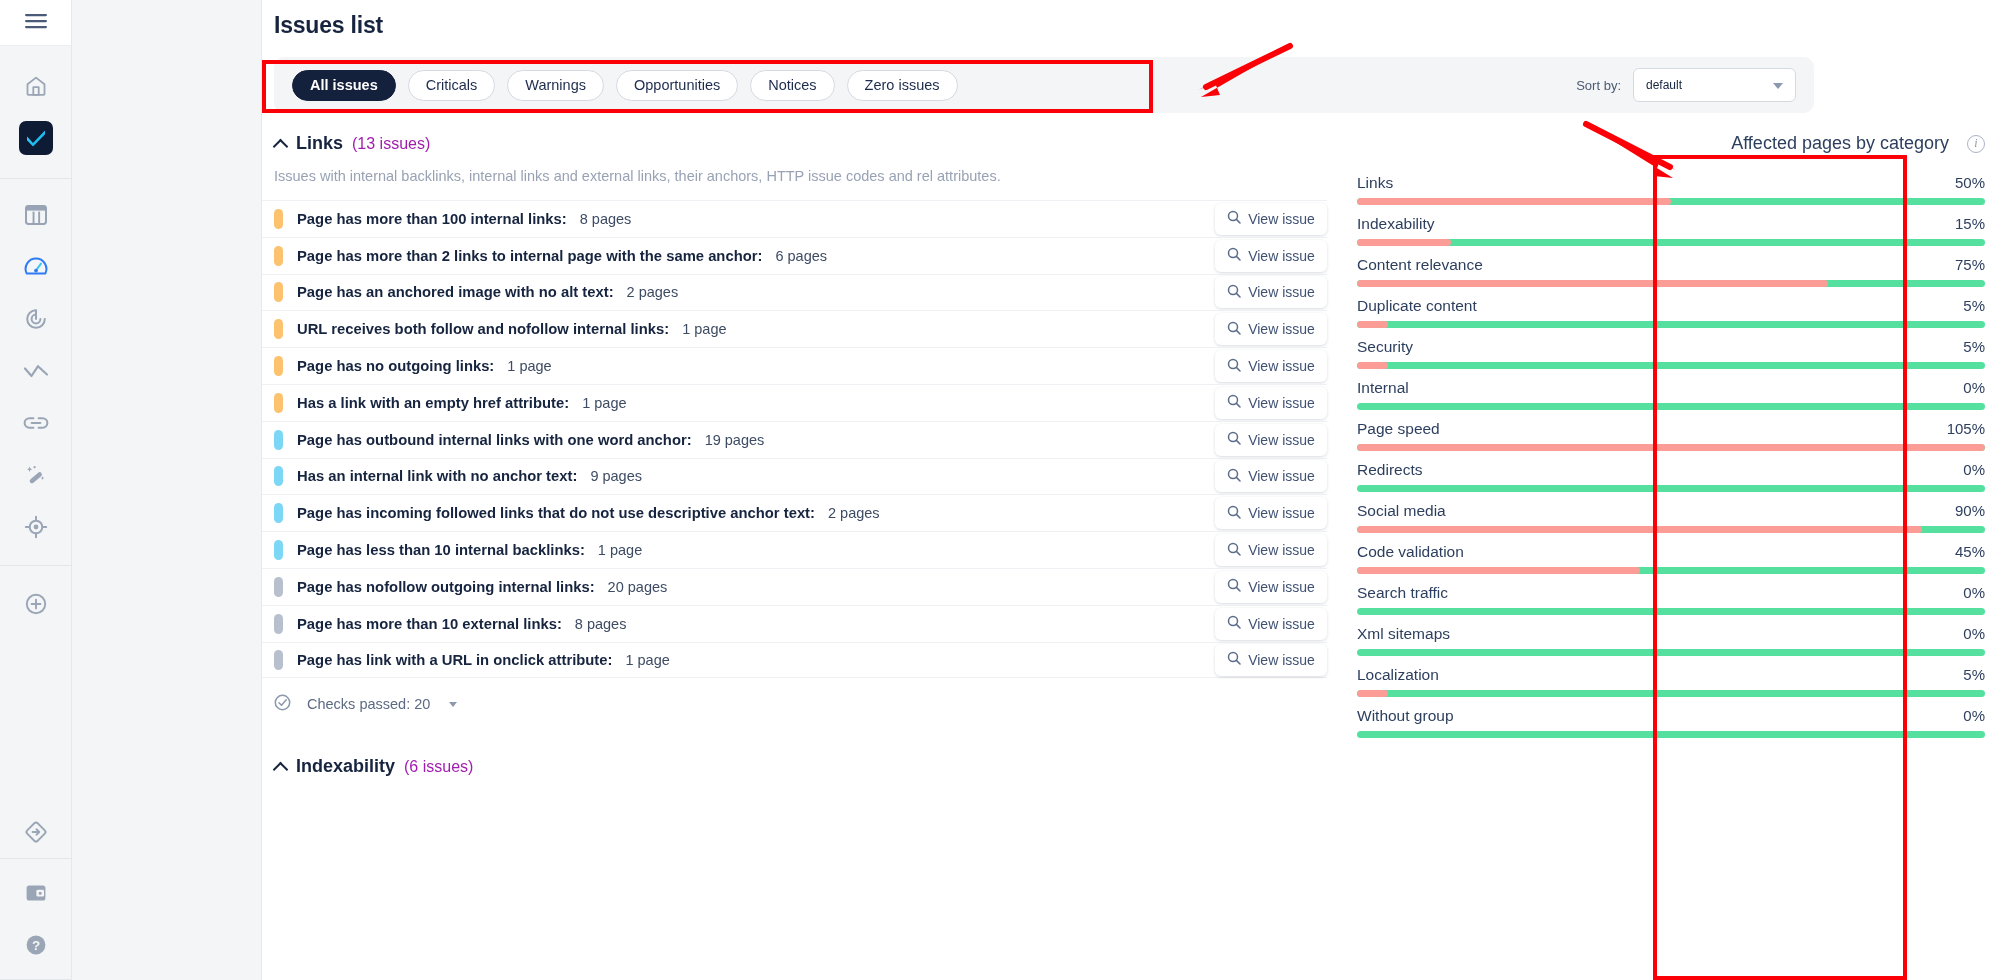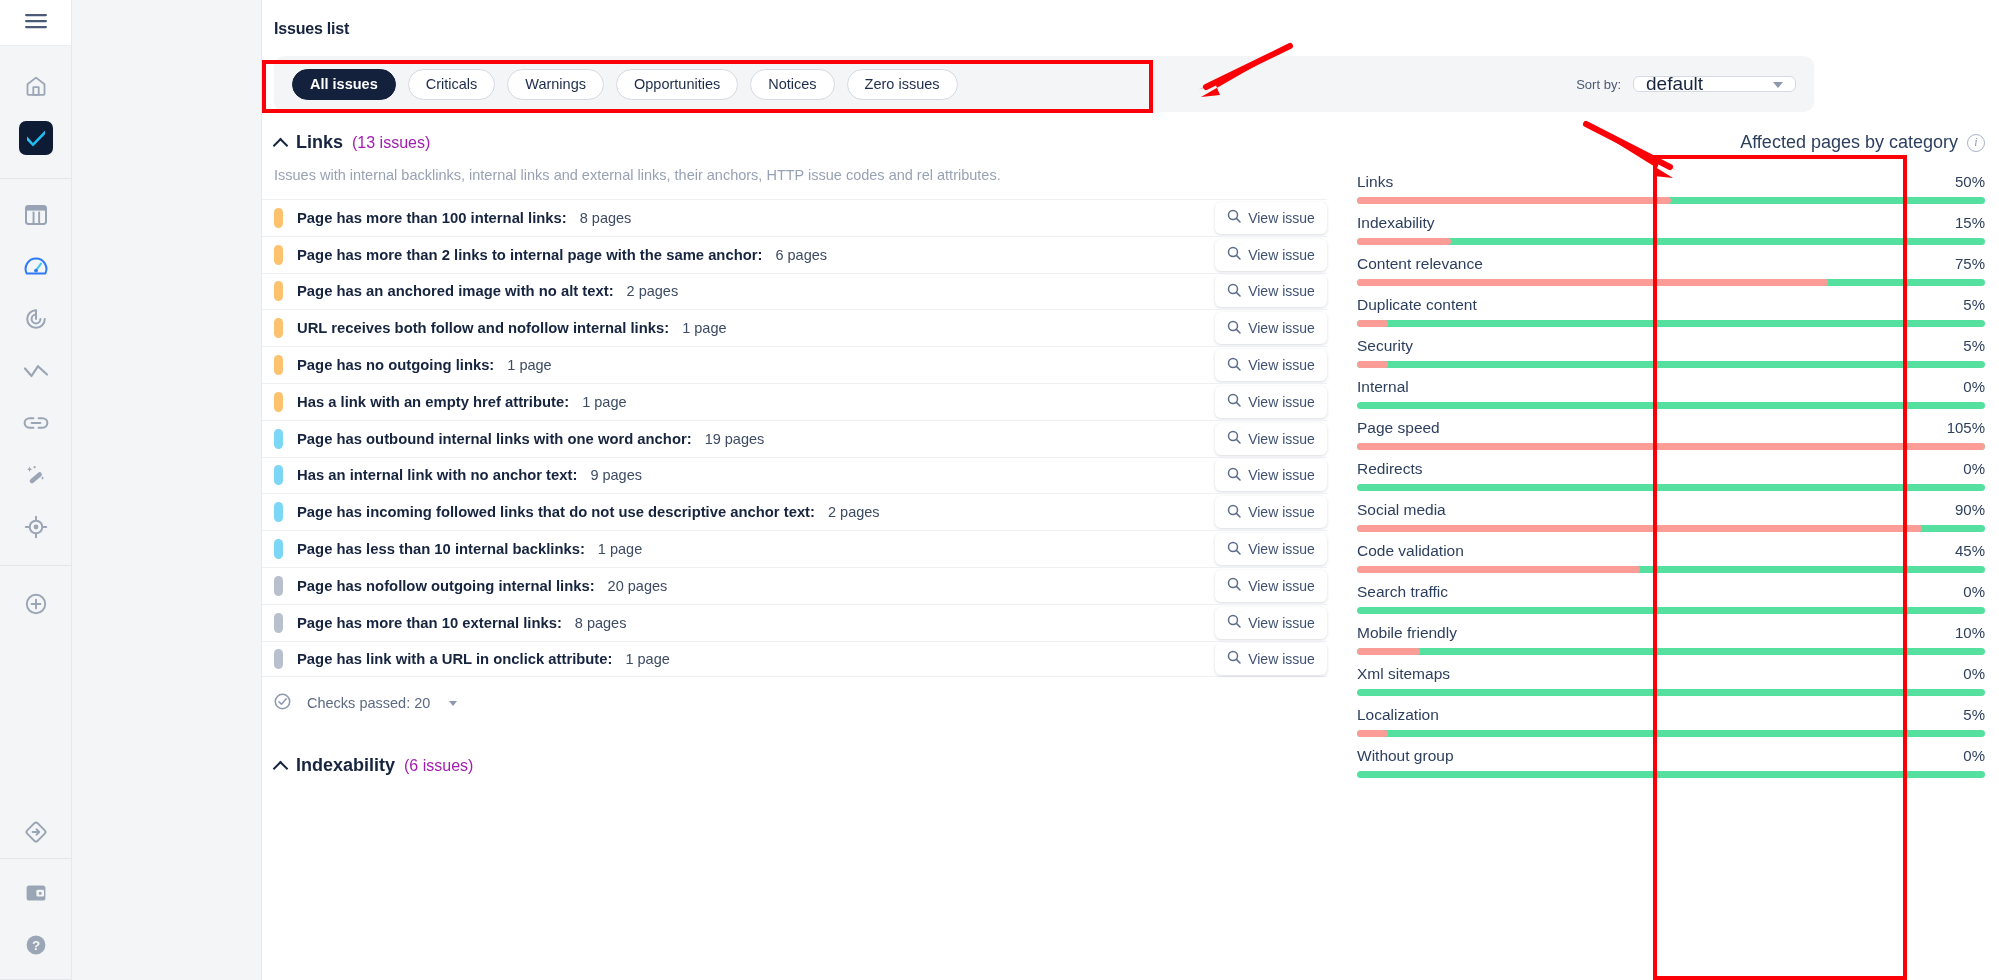--- a/index.html
+++ b/index.html
@@ -45,23 +45,23 @@
     background: #f4f5f7; border-right: 1px solid #e6e8ec;
   }
 
   
   .main {
     flex: 1 1 auto; height: 980px; background: #ffffff;
     position: relative; overflow: hidden;
     padding: 0 0 0 0;
   }
   .page-title {
-    font-size: 16px; font-weight: bold; color: #16243f;
+    font-size: 23px; font-weight: bold; color: #16243f;
     letter-spacing: -0.2px;
-    padding: 20px 0 0 12px;
+    padding: 12px 0 0 12px;
   }
 
   
   .filterbar {
     margin: 18px 0 0 0;
     height: 56px;
     background: #f4f5f7;
     border-radius: 10px;
     display: flex; align-items: center;
     padding: 0 18px;
@@ -73,23 +73,23 @@
     border-radius: 16px; border: 1px solid #d5dae2;
     background: #ffffff; color: #1d2c4c;
     font-size: 14.5px;
     display: flex; align-items: center; justify-content: center;
     cursor: pointer; white-space: nowrap;
   }
   .pill.active { background: #14213d; border-color: #14213d; color: #ffffff; font-weight: 600; }
   .sortwrap { margin-left: auto; display: flex; align-items: center; gap: 12px; }
   .sortlabel { font-size: 13px; color: #4b5a73; }
   .select {
-    width: 163px; height: 16px; border: 1px solid #d5dae2; border-radius: 6px;
+    width: 163px; height: 34px; border: 1px solid #d5dae2; border-radius: 6px;
     background: #fff; display: flex; align-items: center;
-    padding: 0 12px; font-size: 19px; color: #16243f; cursor: pointer;
+    padding: 0 12px; font-size: 12px; color: #16243f; cursor: pointer;
     position: relative;
   }
   .select .caret {
     position: absolute; right: 12px; top: 50%;
     width: 0; height: 0; margin-top: -2px;
     border-left: 5px solid transparent; border-right: 5px solid transparent;
     border-top: 6px solid #8b98ad;
   }
 
   
@@ -145,21 +145,21 @@
     padding: 16px 0 0 12px; cursor: pointer;
   }
   .checks .tri {
     width: 0; height: 0; margin-left: 3px;
     border-left: 4px solid transparent; border-right: 4px solid transparent;
     border-top: 5px solid #8b98ad;
   }
 
   
   .cat-title {
-    display: flex; align-items: center; justify-content: flex-end; gap: 9px;
+    display: flex; align-items: center; justify-content: flex-end; gap: 18px;
     font-size: 18px; color: #2d3f5e; font-weight: normal;
     padding: 12px 14px 0 0;
   }
   .info-i {
     width: 18px; height: 18px; border-radius: 50%;
     border: 1.5px solid #aab4c4; color: #8b98ad;
     font-size: 12px; font-style: italic; font-family: "Liberation Serif", serif;
     display: flex; align-items: center; justify-content: center;
     cursor: pointer; flex: 0 0 18px;
   }
@@ -652,29 +652,20 @@
               <div class="cat-row">
                 <span>Search traffic</span>
                 <span class="cat-pct">0%</span>
               </div>
               <div class="track" style="background: rgb(86, 224, 160);">
                 <div class="fill" style="background: rgb(251, 157, 150); width: 0%;"></div>
               </div>
             </div>
             <div class="cat-item">
               <div class="cat-row">
-                <span>Mobile friendly</span>
-                <span class="cat-pct">10%</span>
-              </div>
-              <div class="track" style="background: rgb(86, 224, 160);">
-                <div class="fill" style="background: rgb(251, 157, 150); width: 10%;"></div>
-              </div>
-            </div>
-            <div class="cat-item">
-              <div class="cat-row">
                 <span>Xml sitemaps</span>
                 <span class="cat-pct">0%</span>
               </div>
               <div class="track" style="background: rgb(86, 224, 160);">
                 <div class="fill" style="background: rgb(251, 157, 150); width: 0%;"></div>
               </div>
             </div>
             <div class="cat-item">
               <div class="cat-row">
                 <span>Localization</span>

